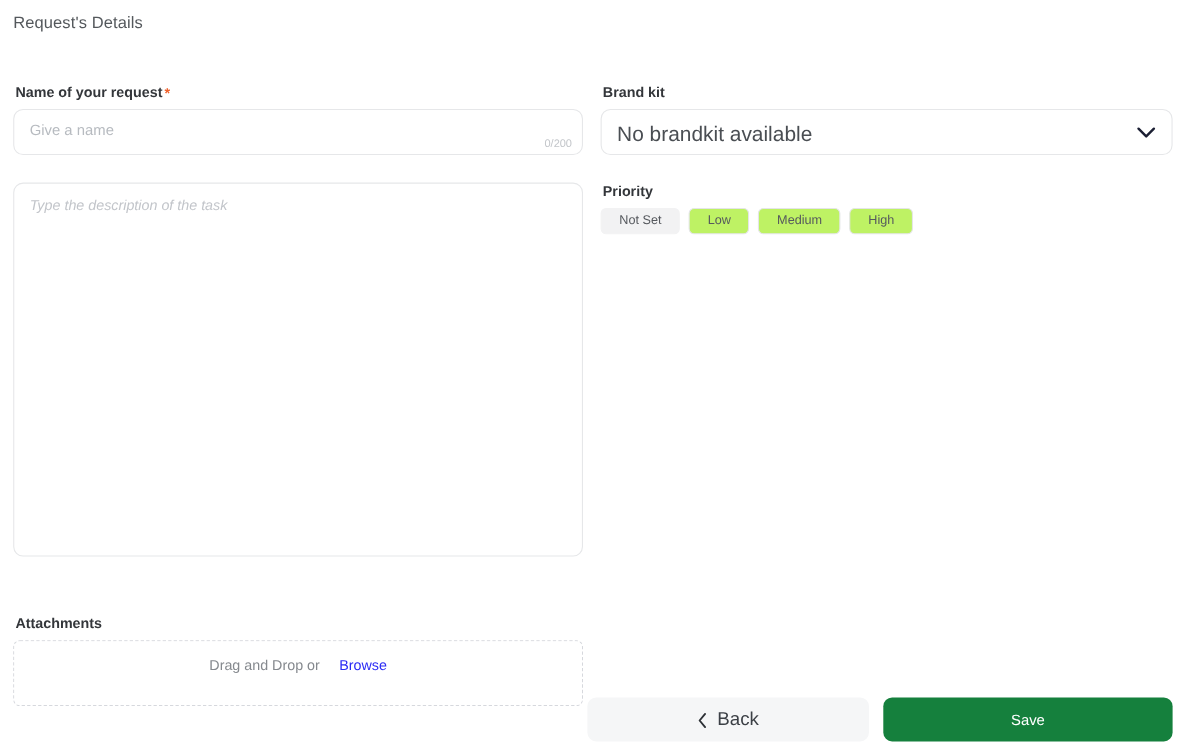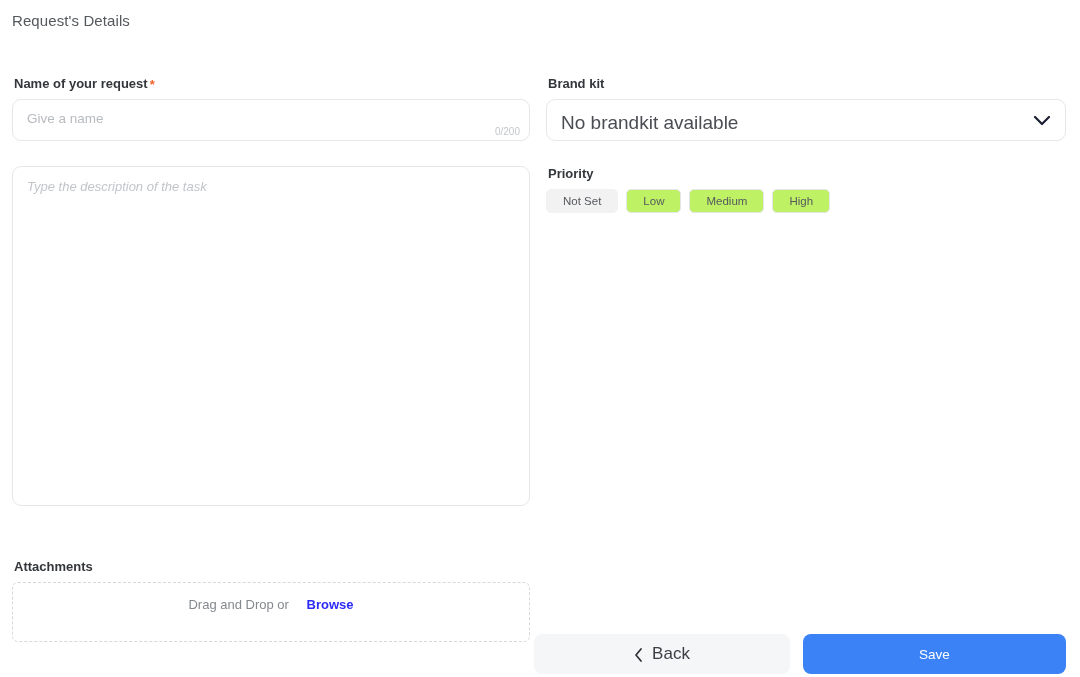--- a/index.html
+++ b/index.html
@@ -148,21 +148,21 @@
   .dropzone .dz-text {
     position: absolute;
     left: 0; right: 0;
     top: 14px;
     text-align: center;
     font-size: 13px;
     color: #85898e;
   }
   .dropzone .dz-link {
     color: #2b2bf5;
-    font-weight: bold;
+    font-weight: normal;
     padding-left: 14px;
   }
 
   
   .btn-back {
     position: absolute;
     left: 534px;
     top: 634px;
     width: 256px;
     height: 40px;
@@ -179,21 +179,21 @@
   }
   .btn-back .chev-l { width: 9px; height: 14px; display: block; }
 
   .btn-save {
     position: absolute;
     left: 803px;
     top: 634px;
     width: 263px;
     height: 40px;
     border-radius: 8px;
-    background: #3b82f6;
+    background: #15803d;
     border: none;
     color: #ffffff;
     font-size: 13.5px;
     display: flex;
     align-items: center;
     justify-content: center;
     font-family: "Liberation Sans", sans-serif;
   }
 </style>
 </head>

